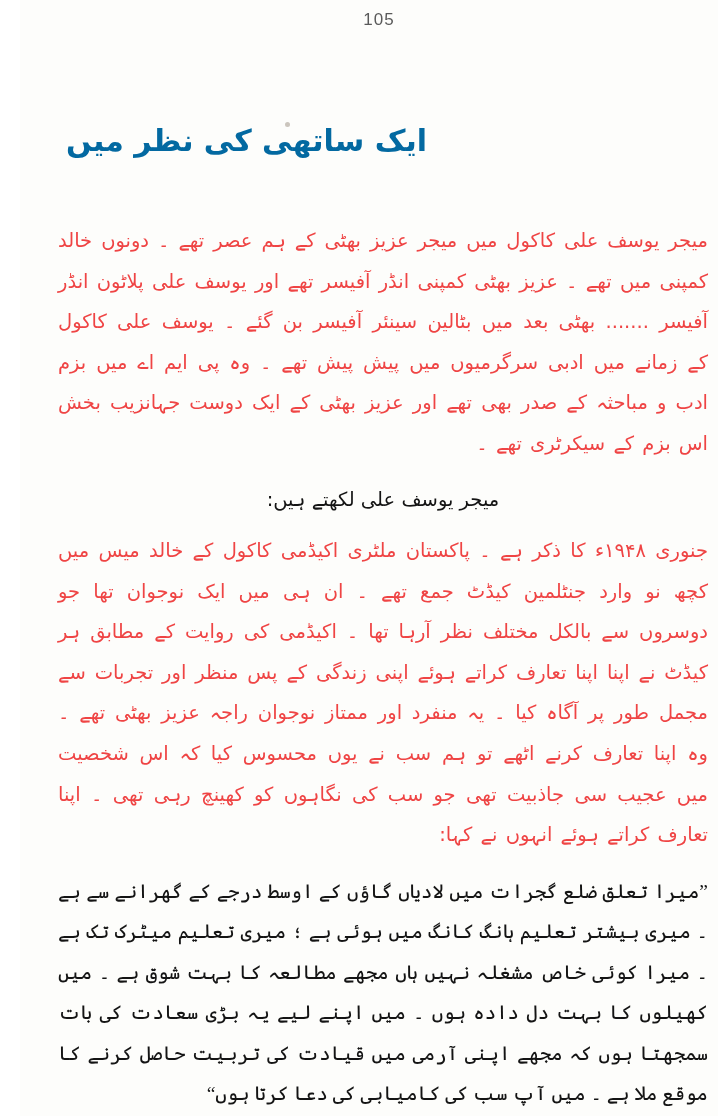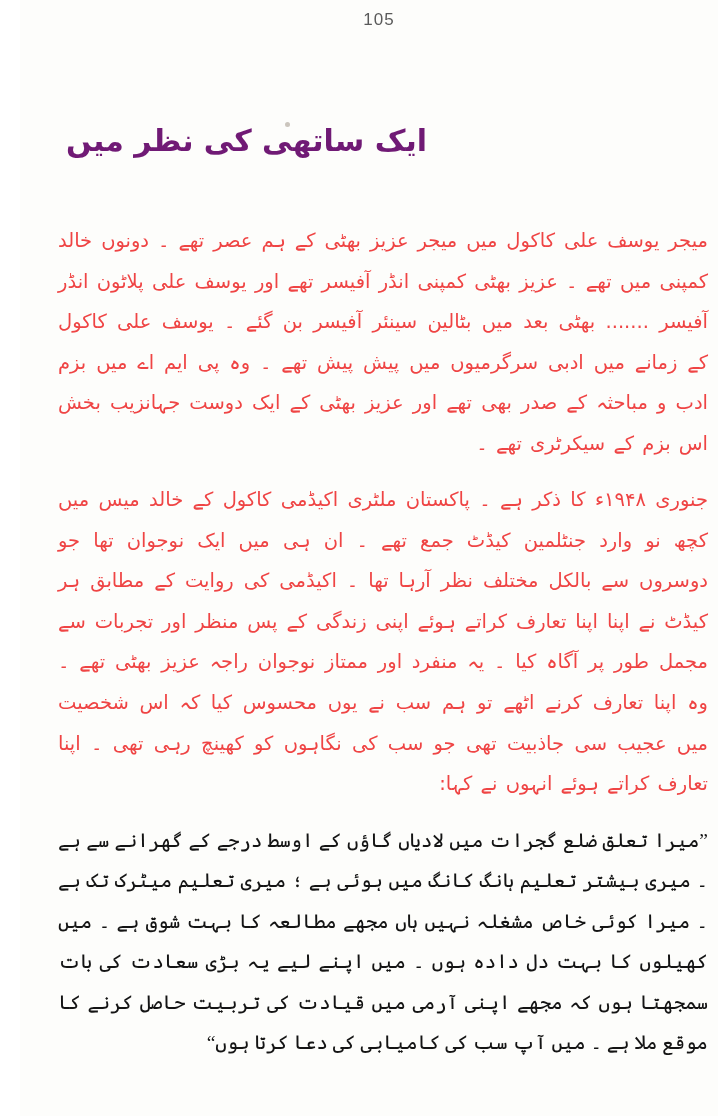--- a/index.html
+++ b/index.html
@@ -34,21 +34,21 @@
     right: 30px;
     direction: rtl;
     text-align: justify;
   }
   .heading {
     text-align: left;
     direction: rtl;
     font-family: "DejaVu Sans", sans-serif;
     font-size: 30px;
     font-weight: bold;
-    color: #701a75;
+    color: #0369a1;
     margin: 0 0 58px 0;
     padding-left: 8px;
     line-height: 1.5;
     letter-spacing: -0.5px;
   }
   .para {
     direction: rtl;
     text-align: justify;
     text-justify: inter-word;
     font-size: 19.5px;
@@ -92,19 +92,20 @@
   <div class="page-number">105</div>
 
   <div class="smudge s1"></div>
 
   <div class="content">
 
     <h1 class="heading">ایک ساتھی کی نظر میں</h1>
 
     <p class="para">میجر یوسف علی کاکول میں میجر عزیز بھٹی کے ہم عصر تھے ۔ دونوں خالد کمپنی میں تھے ۔ عزیز بھٹی کمپنی انڈر آفیسر تھے اور یوسف علی پلاٹون انڈر آفیسر ....... بھٹی بعد میں بٹالین سینئر آفیسر بن گئے ۔ یوسف علی کاکول کے زمانے میں ادبی سرگرمیوں میں پیش پیش تھے ۔ وہ پی ایم اے میں بزم ادب و مباحثہ کے صدر بھی تھے اور عزیز بھٹی کے ایک دوست جہانزیب بخش اس بزم کے سیکرٹری تھے ۔</p>
 
+    <p class="speaker">میجر یوسف علی لکھتے ہیں:</p>
 
     <p class="para">جنوری ۱۹۴۸ء کا ذکر ہے ۔ پاکستان ملٹری اکیڈمی کاکول کے خالد میس میں کچھ نو وارد جنٹلمین کیڈٹ جمع تھے ۔ ان ہی میں ایک نوجوان تھا جو دوسروں سے بالکل مختلف نظر آرہا تھا ۔ اکیڈمی کی روایت کے مطابق ہر کیڈٹ نے اپنا اپنا تعارف کراتے ہوئے اپنی زندگی کے پس منظر اور تجربات سے مجمل طور پر آگاہ کیا ۔ یہ منفرد اور ممتاز نوجوان راجہ عزیز بھٹی تھے ۔ وہ اپنا تعارف کرنے اٹھے تو ہم سب نے یوں محسوس کیا کہ اس شخصیت میں عجیب سی جاذبیت تھی جو سب کی نگاہوں کو کھینچ رہی تھی ۔ اپنا تعارف کراتے ہوئے انہوں نے کہا:</p>
 
     <p class="quote-block">”میرا تعلق ضلع گجرات میں لادیاں گاؤں کے اوسط درجے کے گھرانے سے ہے ۔ میری بیشتر تعلیم ہانگ کانگ میں ہوئی ہے ؛ میری تعلیم میٹرک تک ہے ۔ میرا کوئی خاص مشغلہ نہیں ہاں مجھے مطالعہ کا بہت شوق ہے ۔ میں کھیلوں کا بہت دل دادہ ہوں ۔ میں اپنے لیے یہ بڑی سعادت کی بات سمجھتا ہوں کہ مجھے اپنی آرمی میں قیادت کی تربیت حاصل کرنے کا موقع ملا ہے ۔ میں آپ سب کی کامیابی کی دعا کرتا ہوں“</p>
 
   </div>
 </div>
 
 </body></html>

